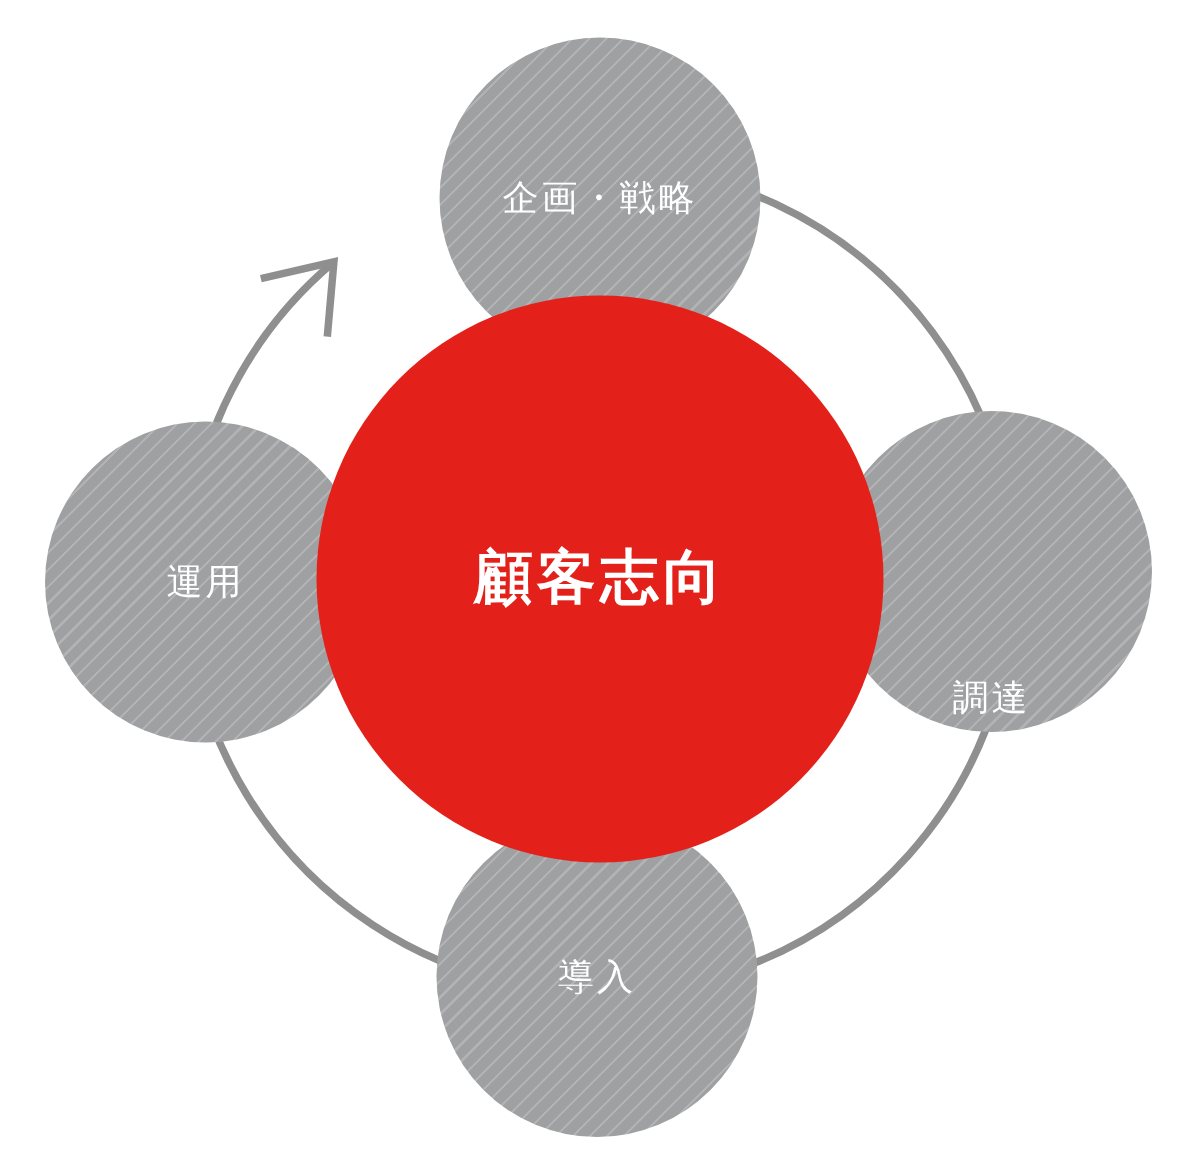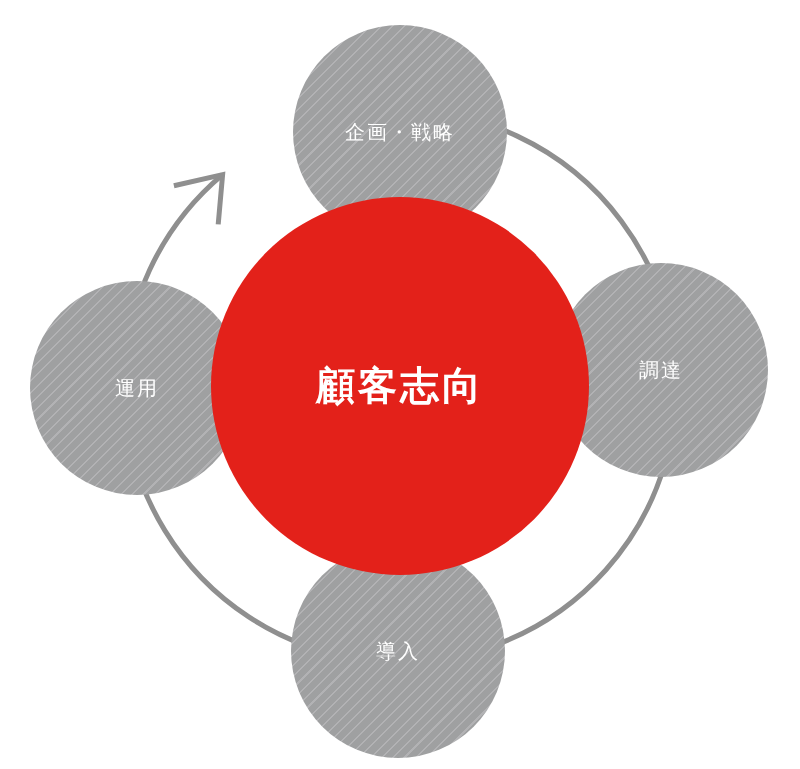--- a/index.html
+++ b/index.html
@@ -10,25 +10,25 @@
   }
   .stage {
     position:relative; width:800px; height:769px; overflow:hidden; background:#ffffff;
   }
   .ring-svg { position:absolute; left:0; top:0; width:800px; height:769px; }
 
   .satellite {
     position:absolute; width:214px; height:214px; border-radius:50%;
     background:repeating-linear-gradient(135deg, #9fa0a1 0px 6.5px, #b2b2b4 6.5px 8px);
     display:flex; flex-direction:column; align-items:center; justify-content:center;
-    color:#ffffff; font-size:20px; line-height:45px; letter-spacing:2px;
+    color:#ffffff; font-size:24px; line-height:45px; letter-spacing:2px;
     text-align:center; white-space:nowrap;
   }
   .sat-top    { left:293px; top:25px;  }
-  .sat-right  { left:554px; top:263px; }
+  .sat-right  { left:554px; top:274px;justify-content:flex-end; }
   .sat-bottom { left:291px; top:544px; }
   .sat-left   { left:30px;  top:281px; }
 
   .center-circle {
     position:absolute; left:211px; top:197px; width:378px; height:378px; border-radius:50%;
     background:#e3211a;
     display:flex; flex-direction:column; align-items:center; justify-content:center;
     gap:31px;
     color:#ffffff; font-size:39px; line-height:40px; font-weight:bold; letter-spacing:3px;
     text-align:center; white-space:nowrap;

